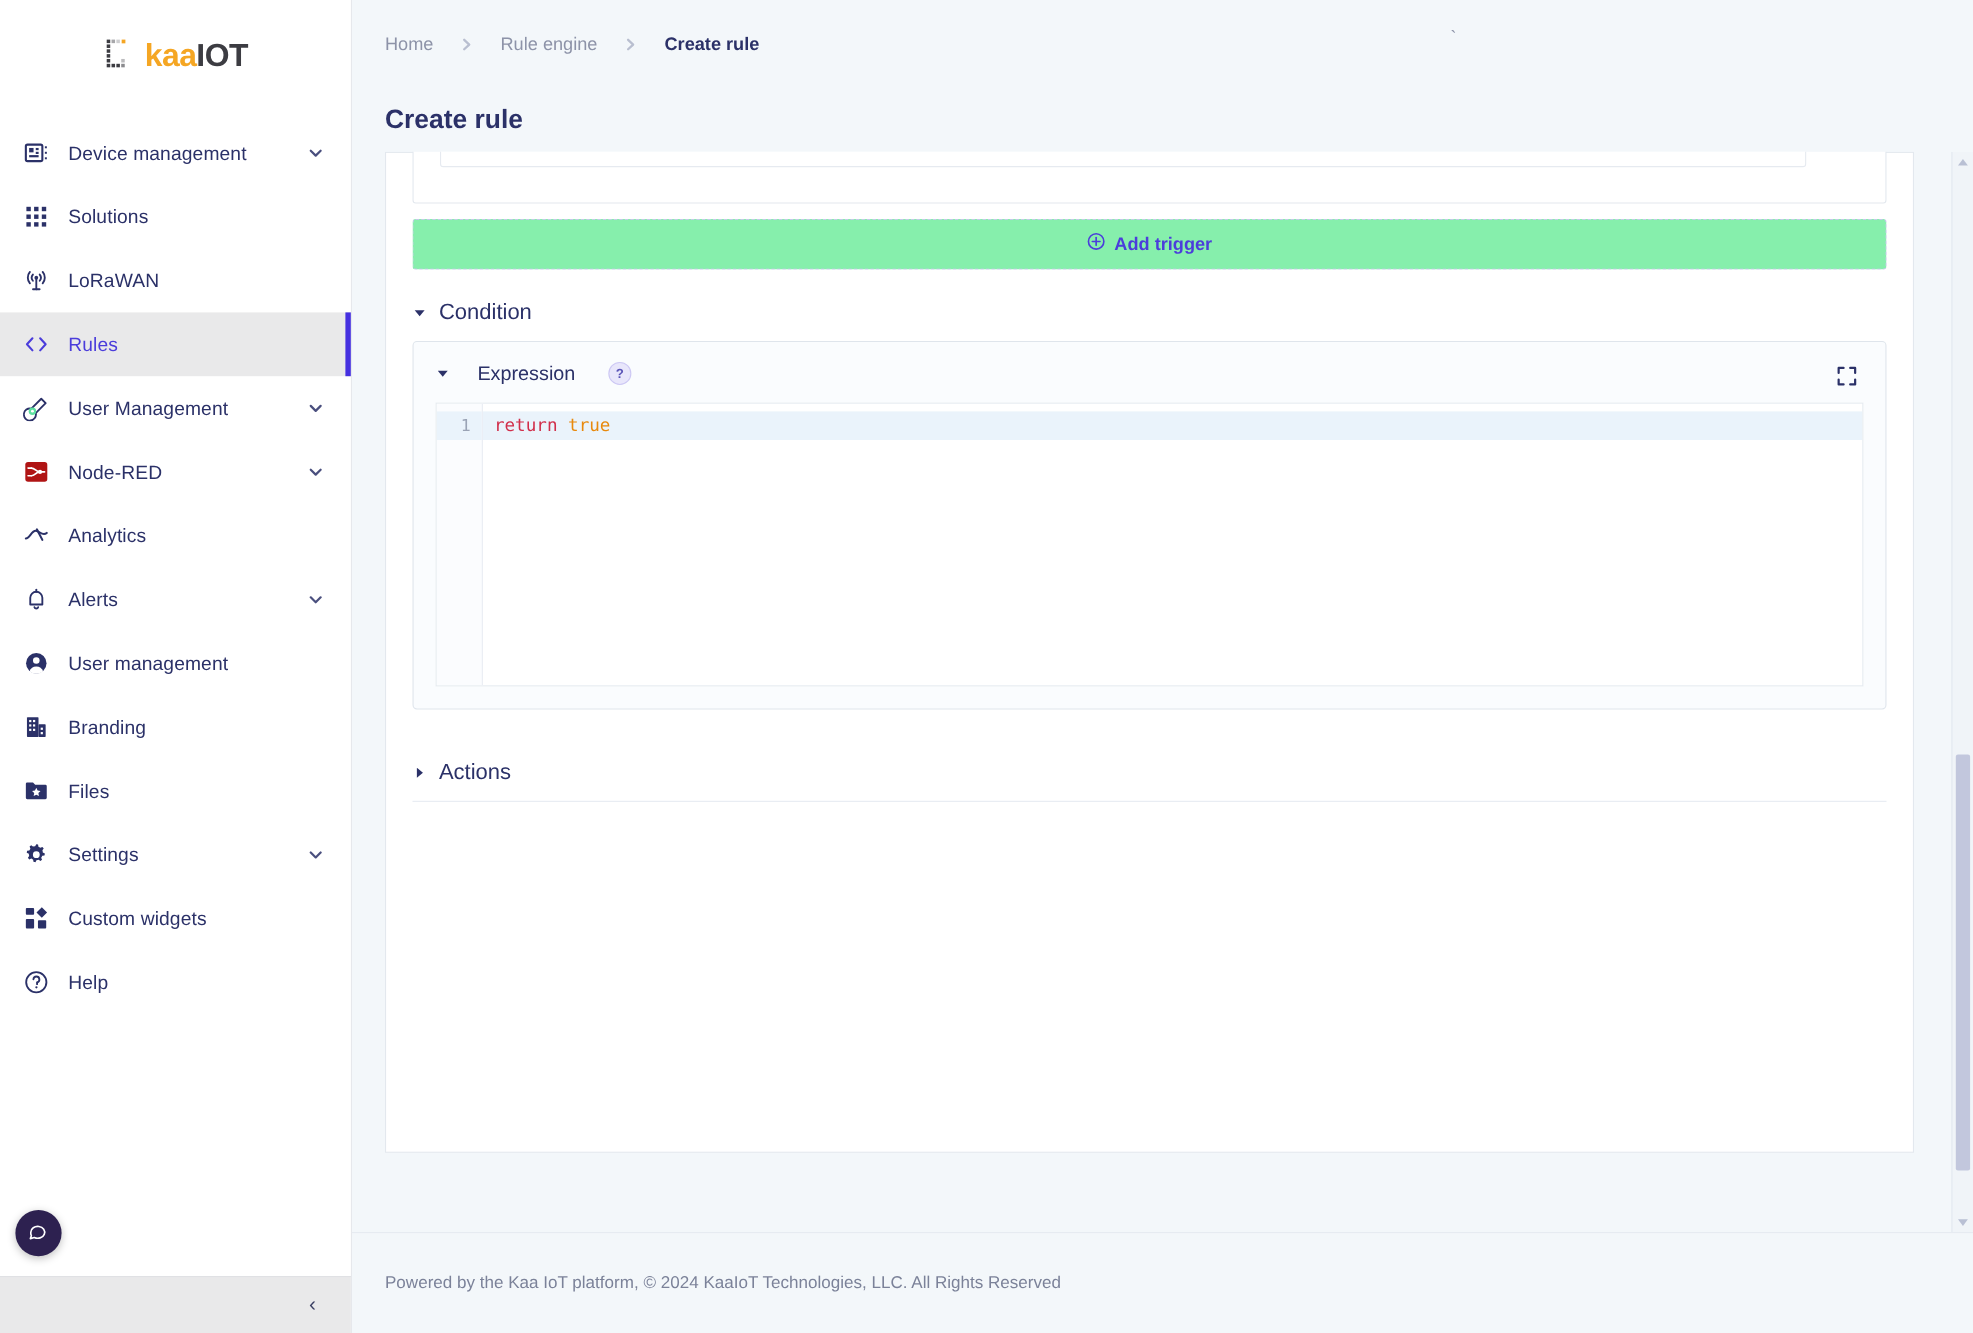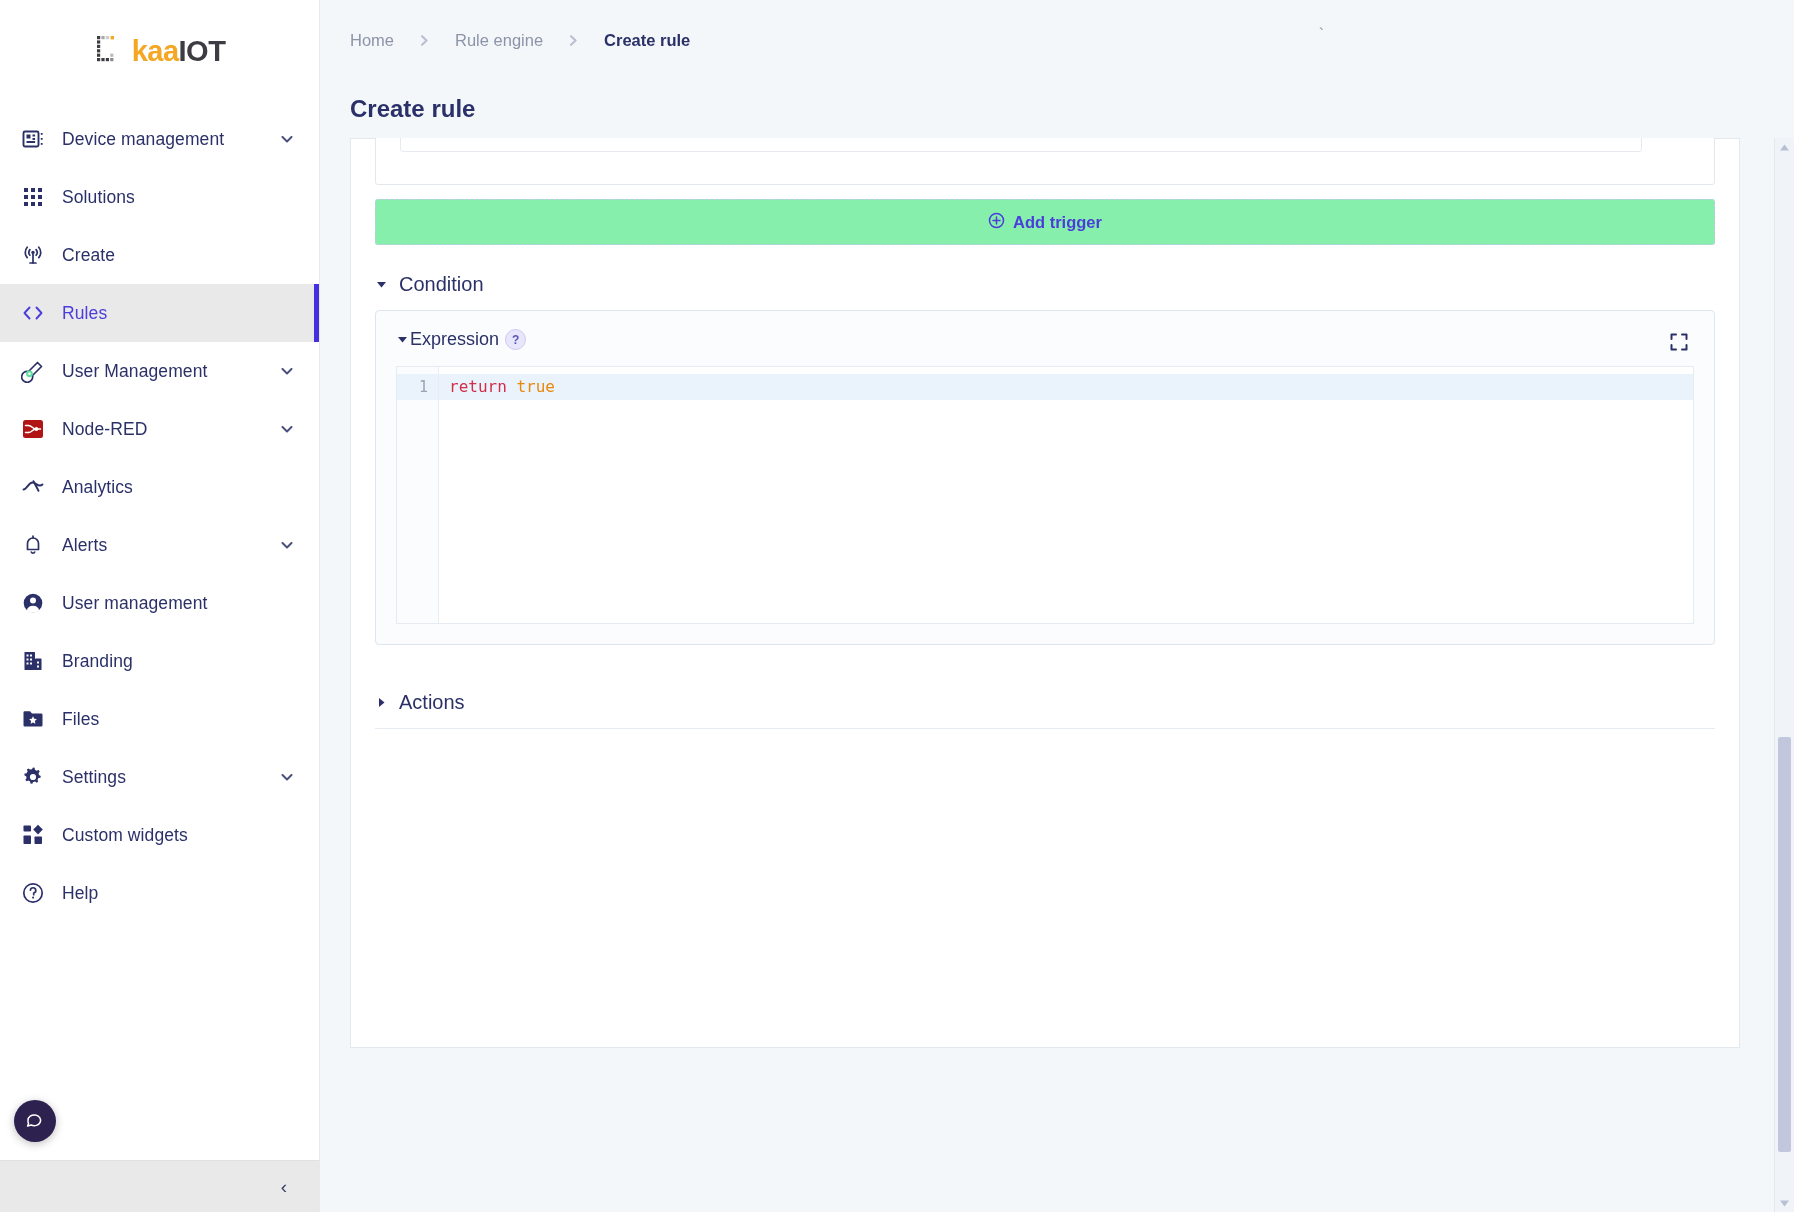--- a/index.html
+++ b/index.html
@@ -146,21 +146,21 @@
     cursor: pointer; user-select: none;
   }
   .section-head .tri { width: 12px; height: 12px; display:flex; align-items:center; justify-content:center; }
   .section-head .t { font-size: 20px; color: #2b3168; }
 
   .panel {
     border: 1px solid #dfe5ec; border-radius: 4px;
     background: #fafcfe; padding: 18px 20px 20px 20px;
   }
   .panel-head {
-    display: flex; align-items: center; gap: 2px;
+    display: flex; align-items: center; gap: 26px;
     margin-bottom: 16px; position: relative;
   }
   .panel-head .tri { width: 12px; height: 12px; display:flex; align-items:center; justify-content:center; }
   .panel-head .t { font-size: 18px; color: #2b3168; }
   .help-badge {
     width: 21px; height: 21px; border-radius: 50%;
     background: #e8e6fb; border: 1px solid #cdc8f4;
     display: flex; align-items: center; justify-content: center;
     font-size: 12px; color: #5b55b8; font-weight: 700; cursor: pointer;
     margin-left: 4px;
@@ -303,21 +303,21 @@
           <svg width="24" height="24" viewBox="0 0 24 24" fill="none" stroke="#2b3168" stroke-width="1.7" stroke-linecap="round">
             <path d="M6.2 4.2 a8 8 0 0 0 0 10.4"></path>
             <path d="M17.8 4.2 a8 8 0 0 1 0 10.4"></path>
             <path d="M8.9 6.6 a4.4 4.4 0 0 0 0 5.6"></path>
             <path d="M15.1 6.6 a4.4 4.4 0 0 1 0 5.6"></path>
             <circle cx="12" cy="9.4" r="1.7" fill="#2b3168" stroke="none"></circle>
             <path d="M12 11.2 L12 20"></path>
             <path d="M9 20 L15 20"></path>
           </svg>
         </span>
-        <span class="lbl">Create</span>
+        <span class="lbl">LoRaWAN</span>
       </div>
 
       <div class="nav-item active">
         <span class="ico">
           <svg width="24" height="24" viewBox="0 0 24 24" fill="none" stroke="#4b3ddb" stroke-width="1.9" stroke-linecap="round" stroke-linejoin="round">
             <path d="M8.5 6.5 L3.5 12 L8.5 17.5"></path>
             <path d="M15.5 6.5 L20.5 12 L15.5 17.5"></path>
           </svg>
         </span>
         <span class="lbl">Rules</span>
@@ -587,15 +587,18 @@
           <div class="sb-thumb"></div>
         </div>
         <span class="sb-arrow">
           <svg width="11" height="9" viewBox="0 0 11 9">
               <path d="M1 1.5 L10 1.5 L5.5 7.5 Z" fill="#b9c0d4"></path>
             </svg>
         </span>
       </div>
     </div>
 
+    <div class="footer">
+      <span class="t">Powered by the Kaa IoT platform, © 2024 KaaIoT Technologies, LLC. All Rights Reserved</span>
+    </div>
   </section>
 
 </div>
 
 </body></html>

